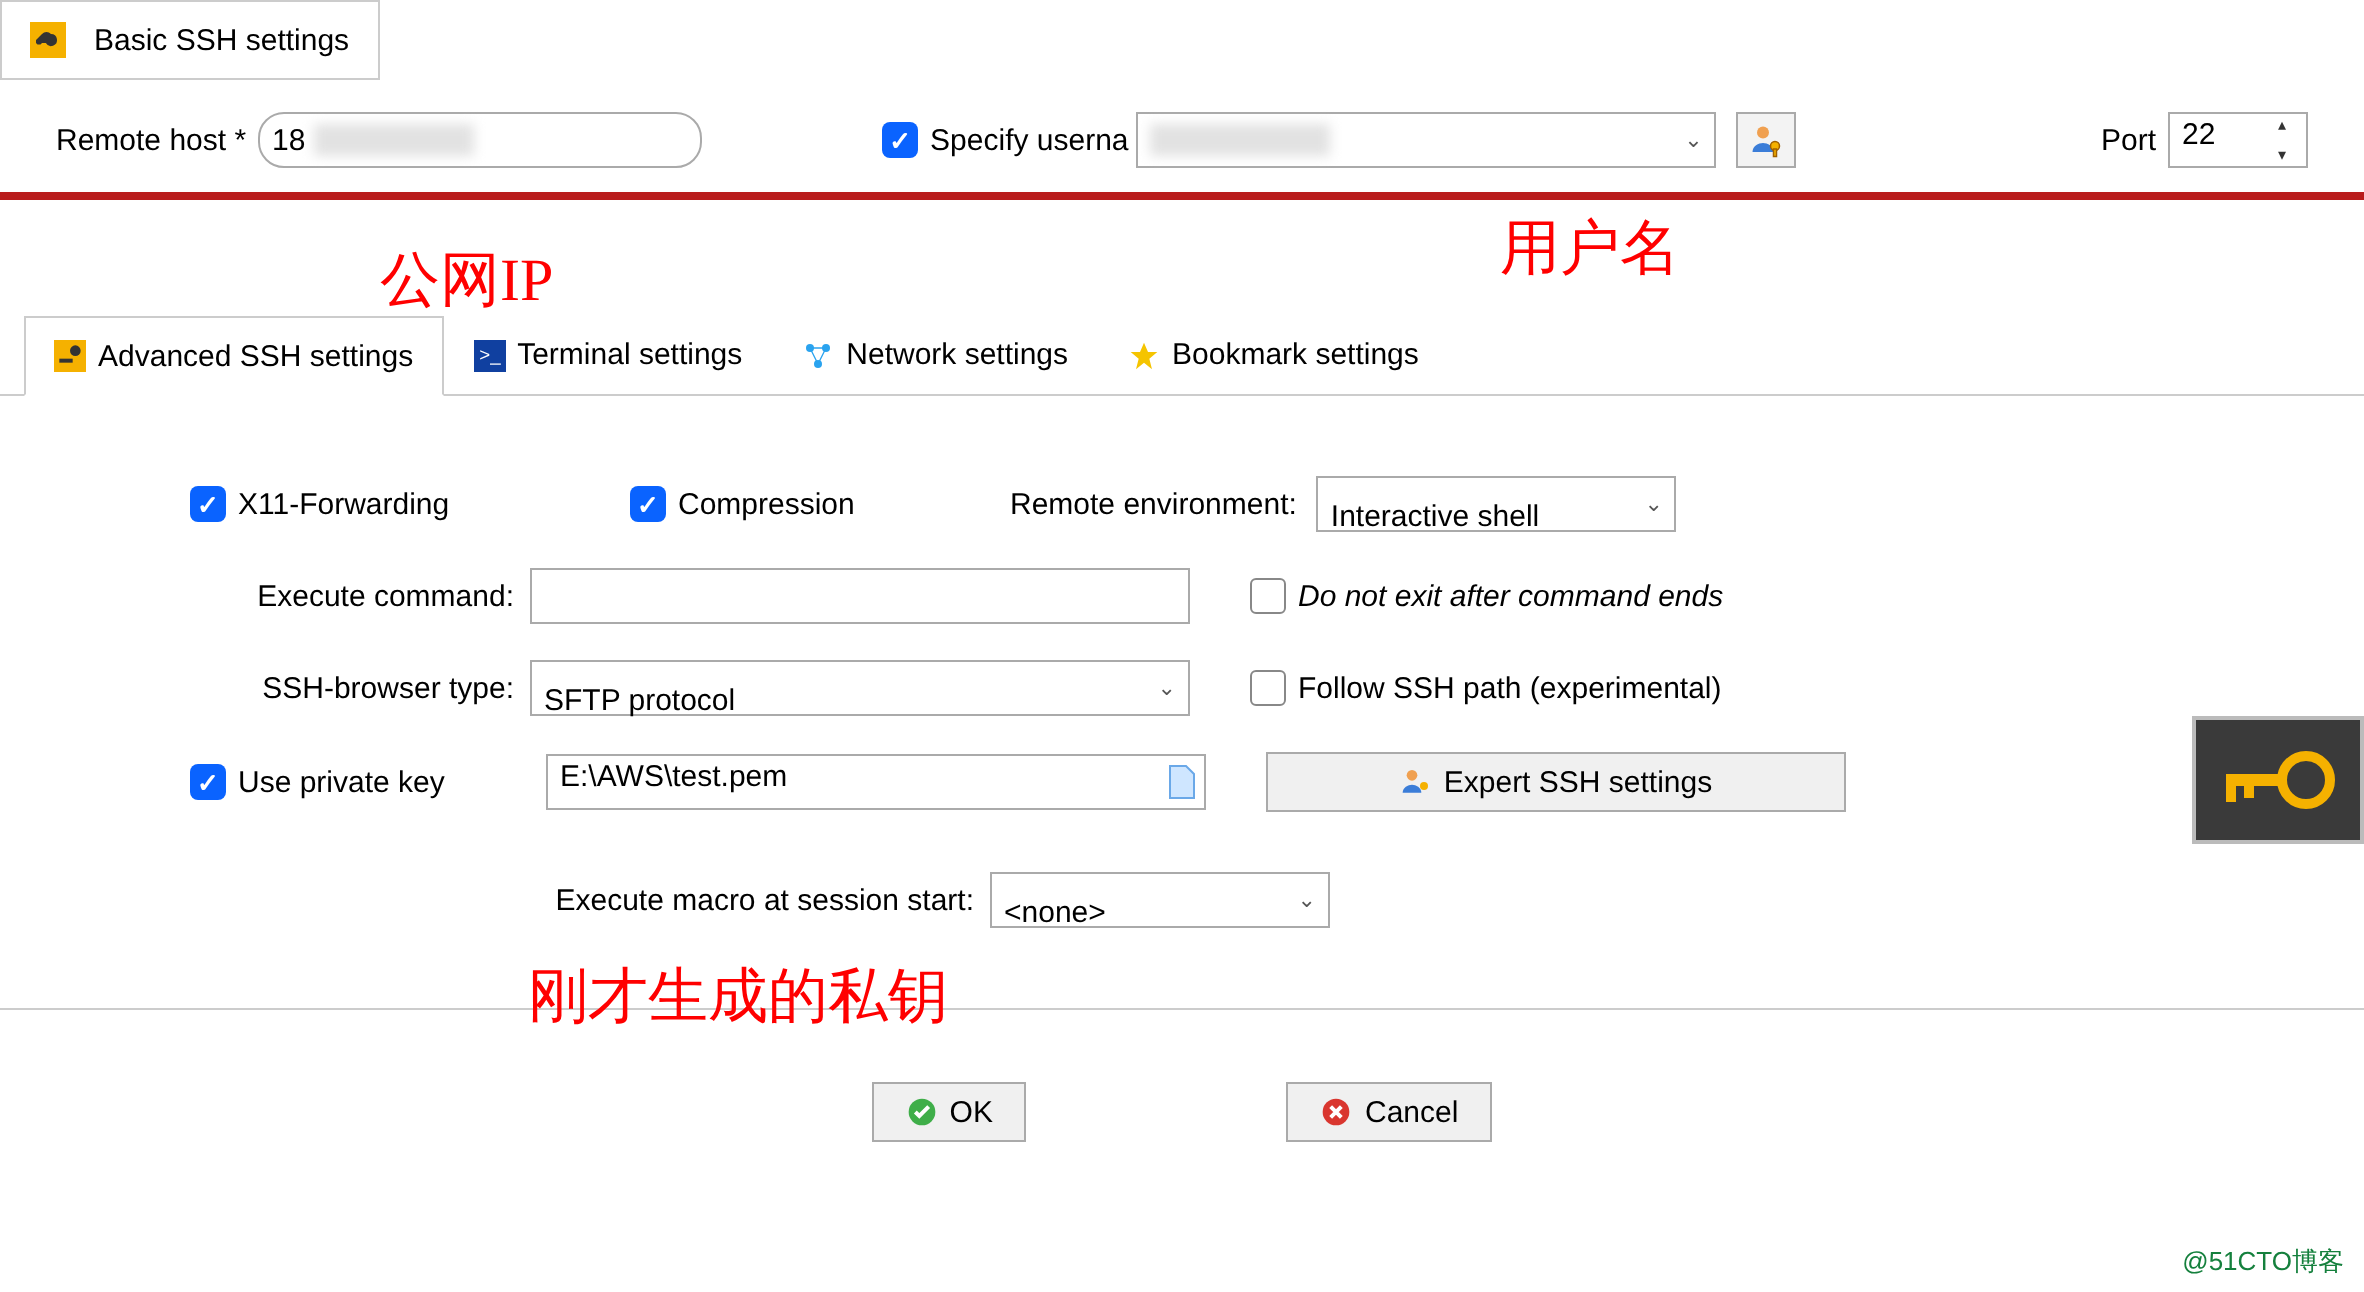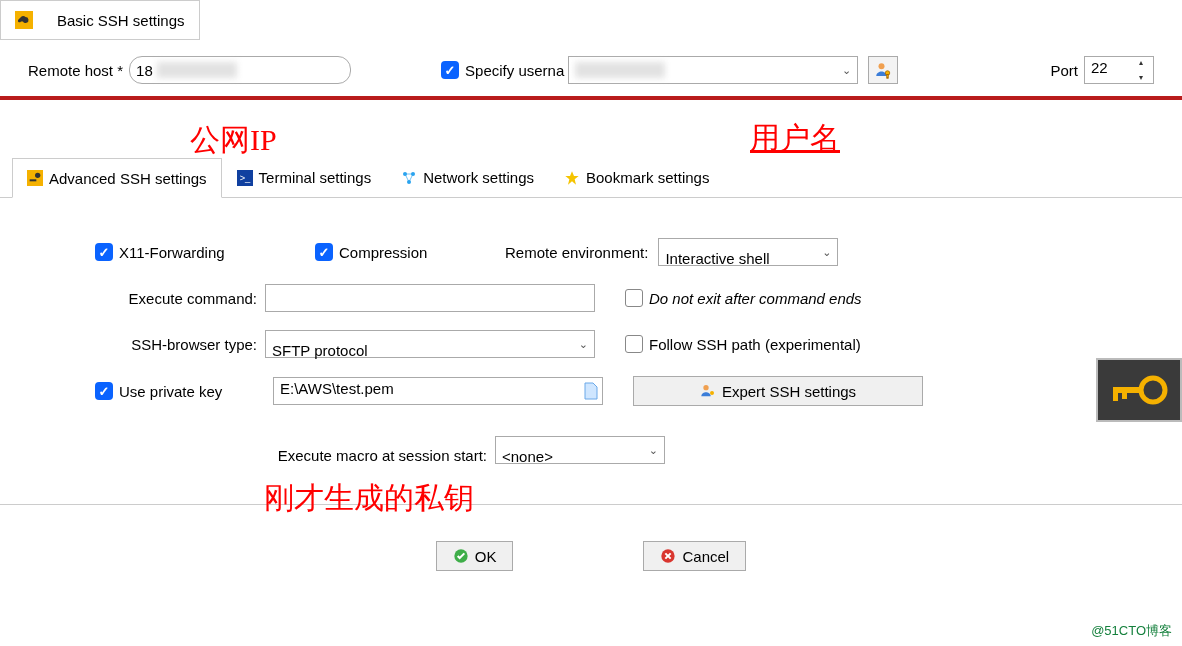--- a/index.html
+++ b/index.html
@@ -14,21 +14,21 @@
     position: relative;
     overflow: hidden;
   }
   .tab-row {
     display: flex;
     align-items: stretch;
   }
   .tab {
     display: flex;
     align-items: center;
-    gap: 24px;
+    gap: 14px;
     padding: 10px 14px;
     border: 1px solid #ccc;
     background: #fff;
     cursor: default;
   }
   .basic-tab-row {
     border-bottom: none;
   }
   .row-basic {
     display: flex;
@@ -342,21 +342,21 @@
         <svg width="16" height="16" viewBox="0 0 24 24">
             <circle cx="9" cy="7" r="4" fill="#f0a050"></circle>
             <path d="M2 20c0-4 4-6 7-6s7 2 7 6" fill="#3b7dd8"></path>
             <circle cx="18" cy="15" r="3" fill="#f5b100"></circle>
           </svg>
         <span>Expert SSH settings</span>
       </div>
     </div>
   </div>
 
-  <div class="adv-row" style="justify-content:flex-start;margin-top:30px;margin-bottom:0;align-items:flex-end;">
+  <div class="adv-row" style="justify-content:flex-start;margin-top:30px;margin-bottom:0;">
     <div class="cell" style="width:400px;justify-content:flex-end;padding-right:8px;">
       <span class="lbl">Execute macro at session start:</span>
     </div>
     <div class="select" style="width:170px;">
       <span>&lt;none&gt;</span>
       <span class="dropdown-arrow">⌄</span>
     </div>
   </div>
 
 </div>
@@ -381,16 +381,16 @@
 <div class="key-badge">
   <svg width="60" height="40" viewBox="0 0 60 40">
     <circle cx="44" cy="20" r="12" fill="none" stroke="#f5b100" stroke-width="5"></circle>
     <rect x="4" y="17" width="30" height="6" fill="#f5b100"></rect>
     <rect x="4" y="23" width="5" height="8" fill="#f5b100"></rect>
     <rect x="13" y="23" width="5" height="6" fill="#f5b100"></rect>
   </svg>
 </div>
 
 <div class="annotation" style="left:190px; top:120px;">公网IP</div>
-<div class="annotation" style="left:750px; top:118px;text-decoration:underline;">用户名</div>
+<div class="annotation" style="left:750px; top:104px;">用户名</div>
 <div class="annotation" style="left:264px; top:478px;">刚才生成的私钥</div>
 
 <div class="watermark">@51CTO博客</div>
 
 </body></html>

